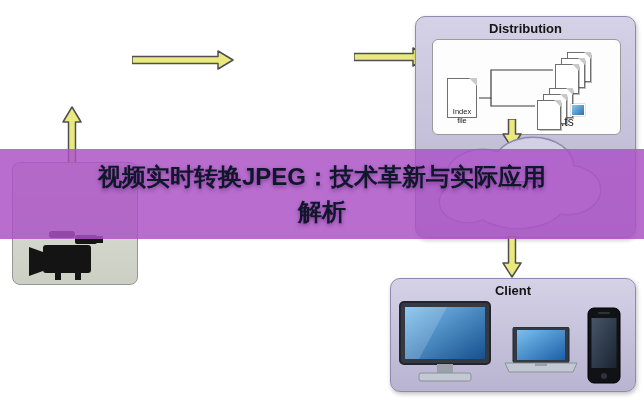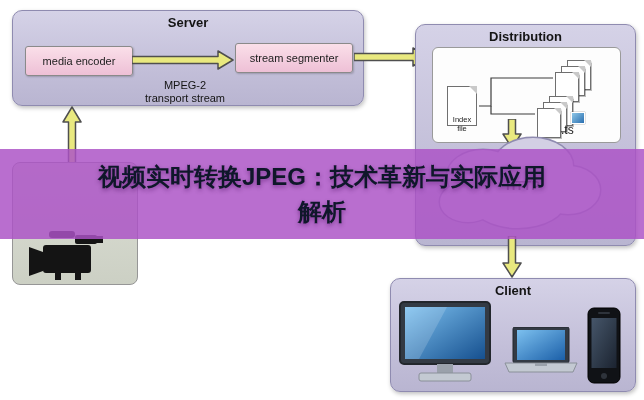--- a/index.html
+++ b/index.html
@@ -13,21 +13,21 @@
     border:1.5px solid #8f8bb0;
     border-radius:10px;
     box-shadow:1px 2px 4px rgba(0,0,0,0.25);
   }
   .panel-title {
     position:absolute; top:4px; left:0; right:0;
     text-align:center; font-weight:bold; font-size:13px; color:#141414;
   }
 
   .server-panel { left:12px; top:10px; width:352px; height:96px; }
-  .distribution-panel { left:415px; top:24px; width:221px; height:222px; }
+  .distribution-panel { left:415px; top:16px; width:221px; height:222px; }
   .client-panel { left:390px; top:278px; width:246px; height:114px;padding-left:20px; }
 
   
   .pink-box {
     position:absolute;
     background:linear-gradient(180deg,#fadfe9,#eec0d6);
     border:1px solid #8a8a8a; border-radius:3px;
     display:flex; align-items:center; justify-content:center;
     font-size:11px; color:#1c1c1c;
     box-shadow:1px 1px 2px rgba(0,0,0,0.2);
@@ -116,29 +116,20 @@
     font-size:24px; font-weight:bold; color:#0f172a; line-height:35px;
     text-shadow:0 2px 4px rgba(60,0,80,0.45);
     white-space:nowrap;
   }
 </style>
 </head>
 <body>
 
 <div class="canvas">
 
-  <div class="panel server-panel">
-    <div class="panel-title">Server</div>
-    <div class="pink-box media-encoder">media encoder</div>
-    <div class="pink-box stream-segmenter">stream segmenter</div>
-    <div class="mpeg-label">
-      <span>MPEG-2</span><br>
-      <span>transport stream</span>
-    </div>
-  </div>
 
   <svg class="arrow" style="left:132px; top:50px;" width="102" height="20">
     <polygon points="0,6.5 86,6.5 86,1 101,10 86,19 86,13.5 0,13.5"></polygon>
   </svg>
 
   <svg class="arrow" style="left:354px; top:47px;" width="76" height="20">
     <polygon points="0,6.5 59,6.5 59,1 74,10 59,19 59,13.5 0,13.5"></polygon>
   </svg>
 
   <svg class="arrow" style="left:62px; top:106px;" width="20" height="58">

